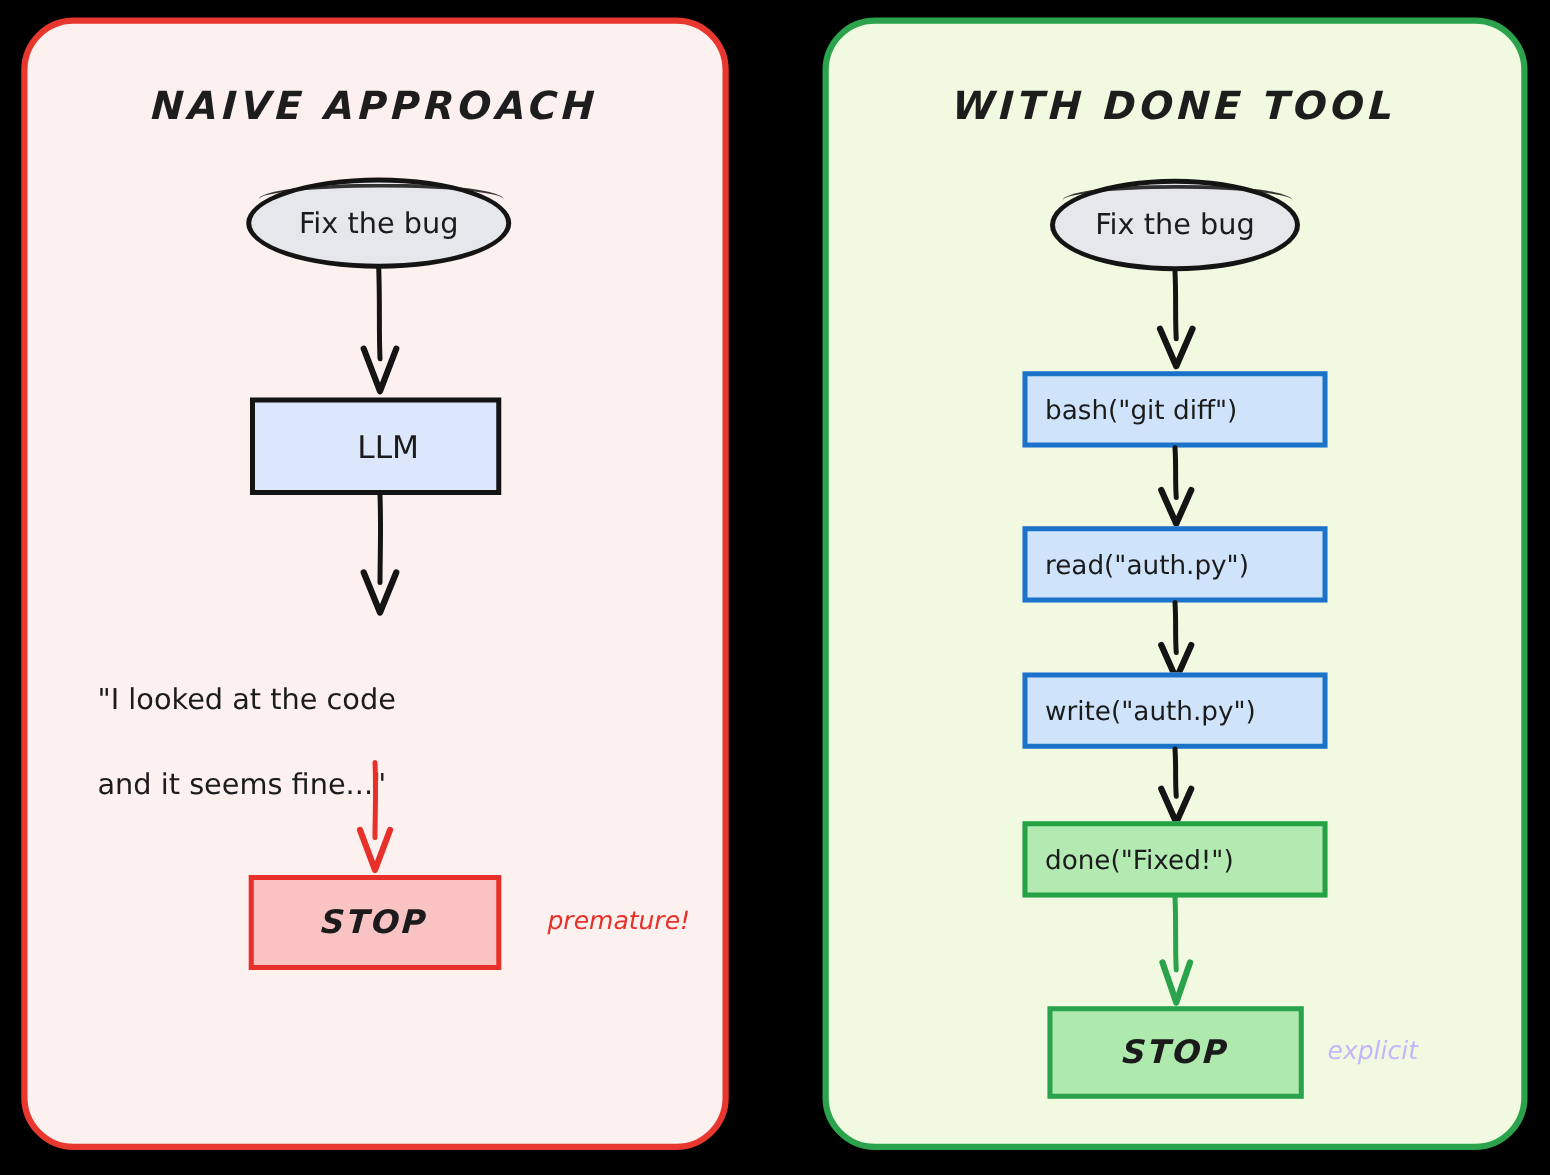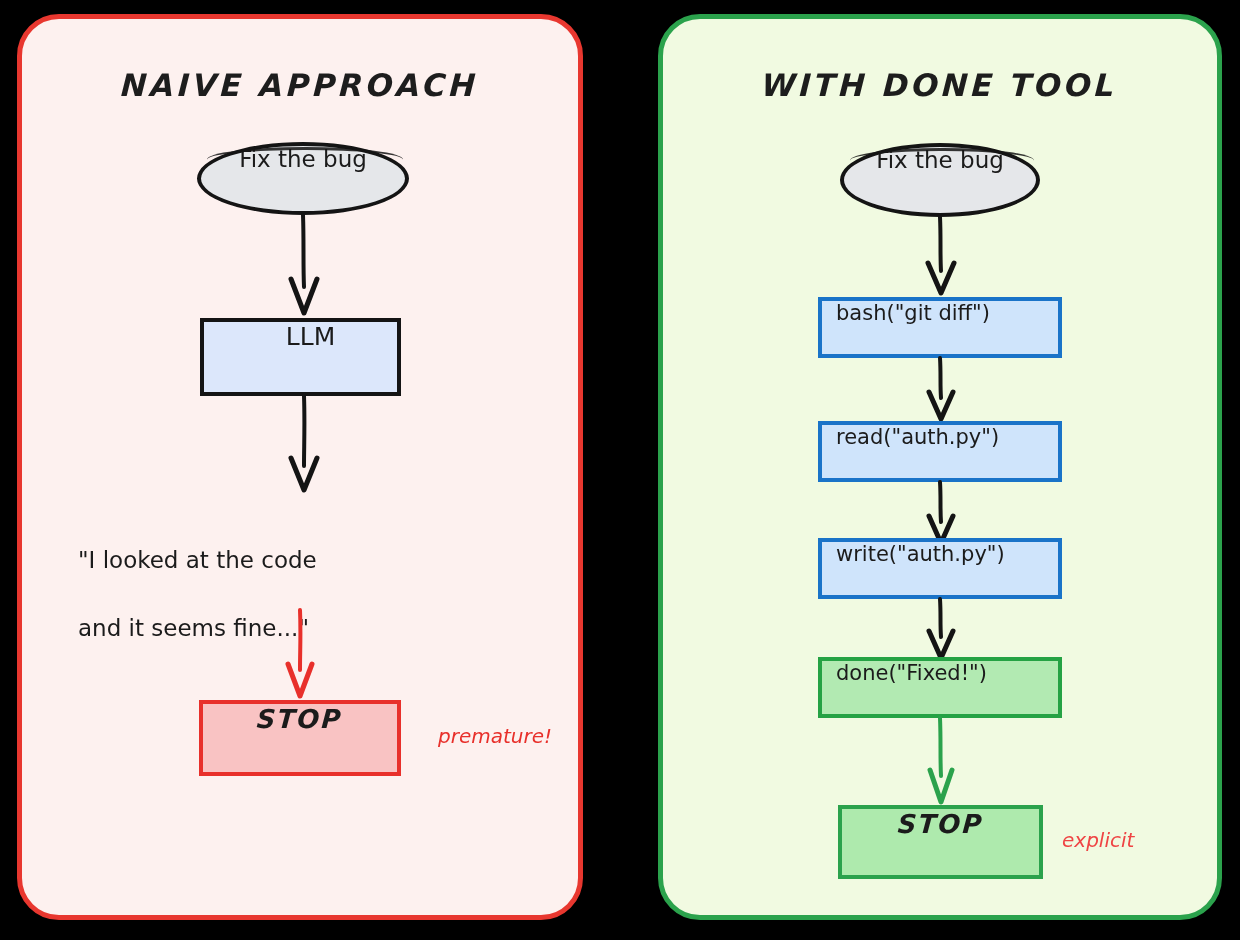--- a/index.html
+++ b/index.html
@@ -54,21 +54,21 @@
     color: #1d1d1d;
     font-style: italic;
     transform: skewX(-3deg);
   }
 
   
   .node {
     position: absolute;
     box-sizing: border-box;
     display: flex;
-    align-items: flex-start;
+    align-items: center;
     font-family: "DejaVu Sans", sans-serif;
     color: #1b1b1b;
   }
   .node.center { justify-content: center; }
   .node.leftpad { justify-content: flex-start; padding-left: 14px; }
 
   .ellipse {
     border-radius: 50%;
     background: #e5e7ea;
     border: 4px solid #141414;
@@ -120,21 +120,21 @@
     color: #1b1b1b;
     white-space: pre-line;
   }
   .annot {
     position: absolute;
     font-family: "DejaVu Sans", sans-serif;
     font-size: 20px;
     font-style: italic;
   }
   .annot-red { color: #e8302b; margin-left: 20px; }
-  .annot-green { color: #ef4444; }
+  .annot-green { color: #c4b5fd; }
 
   .arrow { position: absolute; }
   .codeish { font-family: "DejaVu Sans", sans-serif; }
 </style>
 </head>
 <body>
 
 <div id="canvas">
 
   <div class="panel" id="panel-naive">

